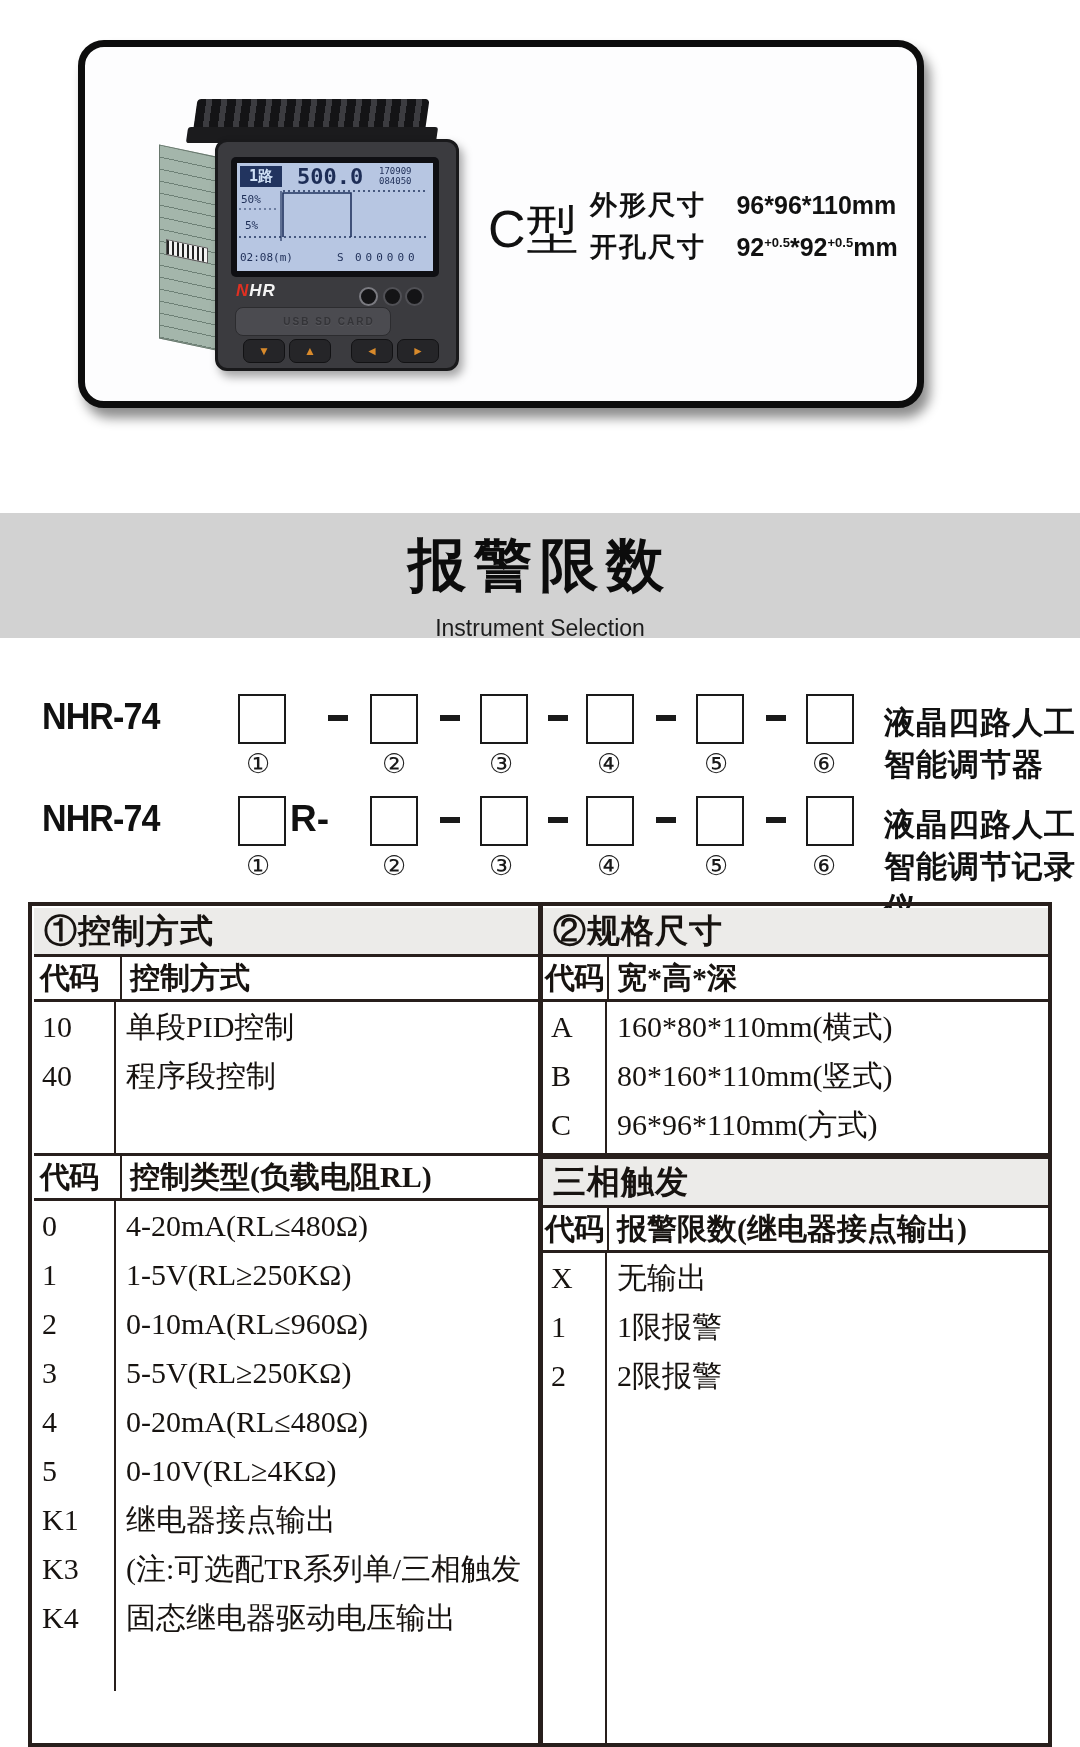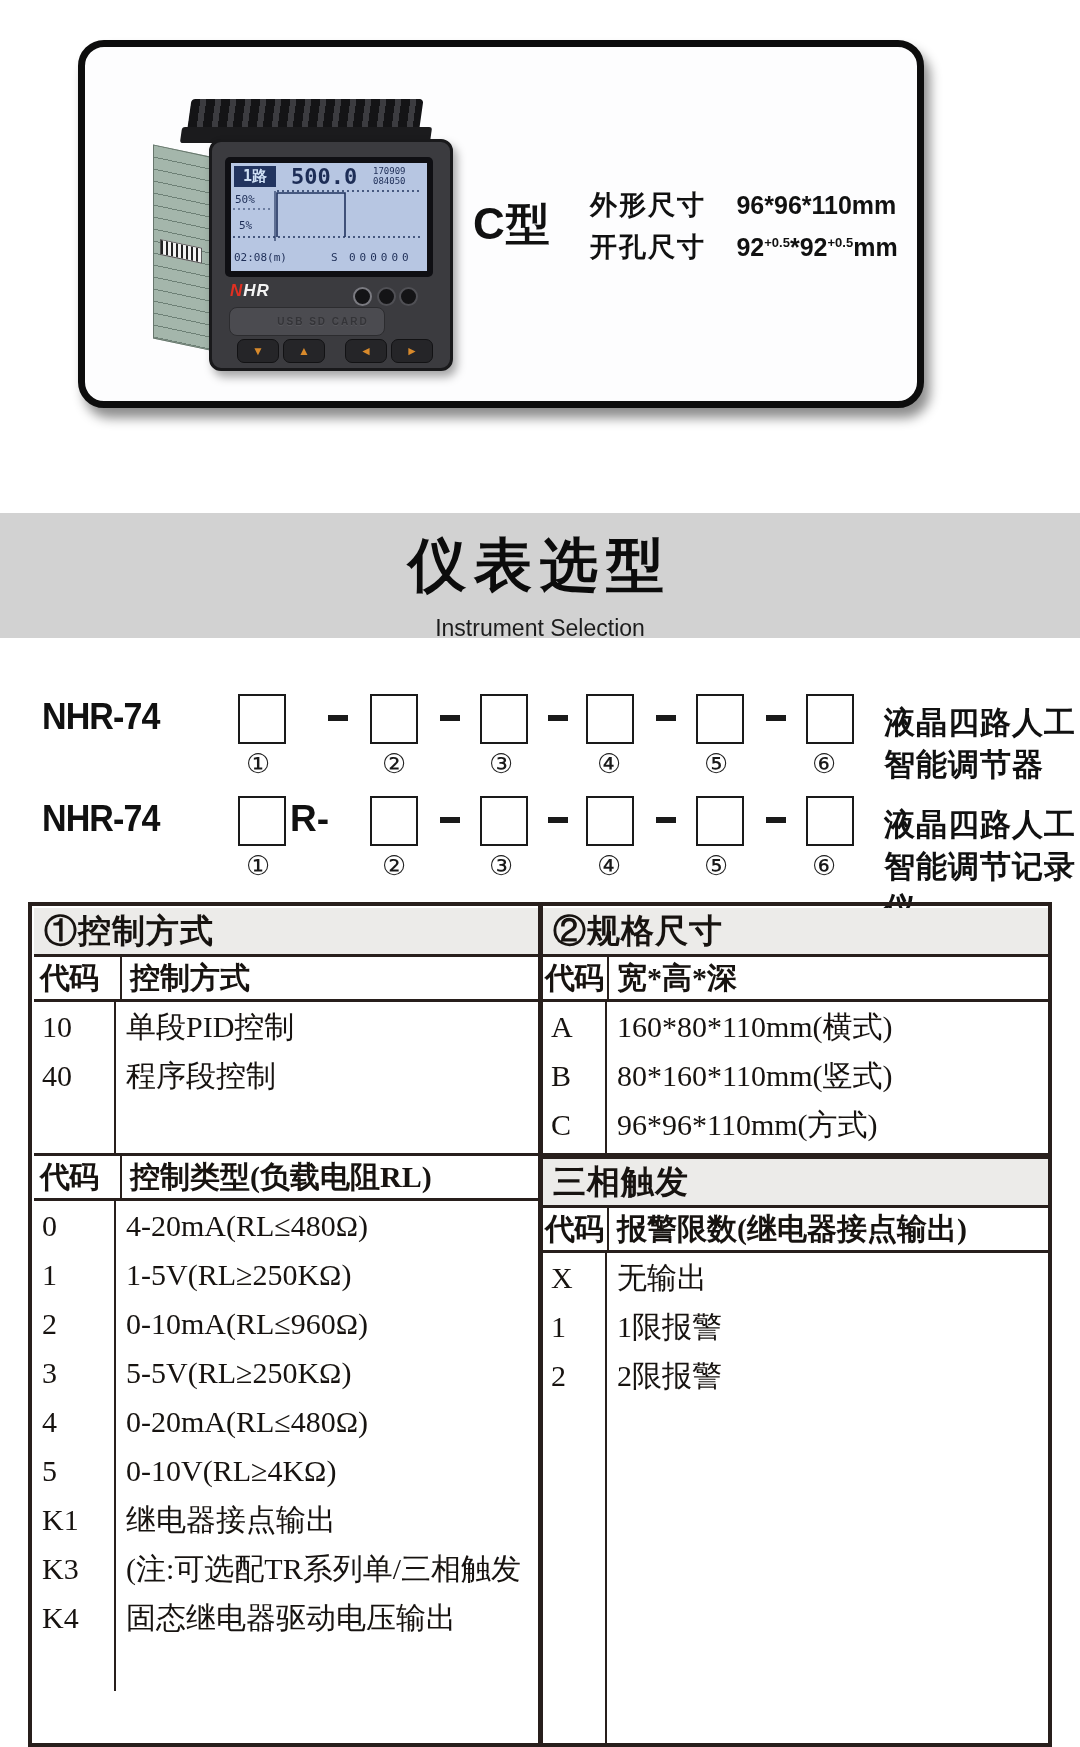--- a/index.html
+++ b/index.html
@@ -3,27 +3,27 @@
 <meta charset="utf-8">
 <style>
   html,body{margin:0;padding:0;background:#fff;}
   .page{position:relative;width:1080px;height:1747px;background:#ffffff;overflow:hidden;
         font-family:"Liberation Sans","DejaVu Sans",sans-serif;color:#111;}
 
   
   .product-box{position:absolute;left:78px;top:40px;width:832px;height:354px;
     border:7px solid #0d0d0d;border-radius:26px;background:#fdfdfe;
     box-shadow:6px 10px 12px rgba(0,0,0,.45);}
-  .cmodel{position:absolute;left:388px;top:148px;font-size:44px;font-weight:700;letter-spacing:1px;}
+  .cmodel{position:absolute;left:403px;top:148px;font-size:52px;font-weight:400;letter-spacing:1px;}
   .dimrow{position:absolute;left:505px;white-space:nowrap;}
   .dimrow .dlabel{font-size:27px;font-weight:700;letter-spacing:2px;}
   .dimrow .dvalue{font-size:25px;font-weight:700;margin-left:26px;}
   .dimrow sup{font-size:13px;font-weight:700;}
   
-  .device{position:absolute;left:52px;top:52px;width:310px;height:208px;}
+  .device{position:absolute;left:58px;top:52px;width:310px;height:208px;}
   .fins{position:absolute;left:52px;top:0;width:232px;height:36px;border-radius:4px;
     transform:skewX(-8deg);
     background:repeating-linear-gradient(90deg,#141416 0 9px,#3c3c40 9px 15px);}
   .finbase{position:absolute;left:44px;top:28px;width:250px;height:16px;background:#1b1b1d;
     transform:skewX(-8deg);border-radius:3px;}
   .sidepanel{position:absolute;left:16px;top:52px;width:60px;height:192px;background:#a4b6ab;
     border:1px solid #68776d;transform:skewY(12deg);
     background-image:repeating-linear-gradient(180deg,rgba(0,0,0,0) 0 11px,rgba(20,40,30,.38) 11px 12px);}
   .barcode{position:absolute;left:6px;top:92px;width:40px;height:14px;background:#f2f2f2;
     border:1px solid #555;
@@ -147,21 +147,21 @@
       <span class="dlabel">外形尺寸</span>
       <span class="dvalue">96*96*110mm</span>
     </div>
     <div class="dimrow" style="top:182px;">
       <span class="dlabel">开孔尺寸</span>
       <span class="dvalue"><span>92</span><sup>+0.5</sup><span>*</span><span>92</span><sup>+0.5</sup><span>mm</span></span>
     </div>
   </div>
 
   <div class="banner">
-    <div class="title">仪表选型</div>
+    <div class="title">报警限数</div>
     <div class="subtitle">Instrument Selection</div>
   </div>
 
   <div class="mrow" style="top:694px;">
     <span class="mprefix">NHR-74</span>
     <div class="obox" style="left:238px;"></div>
     <div class="mdash" style="left:328px;"></div>
     <div class="obox" style="left:370px;"></div>
     <div class="mdash" style="left:440px;"></div>
     <div class="obox" style="left:480px;"></div>

